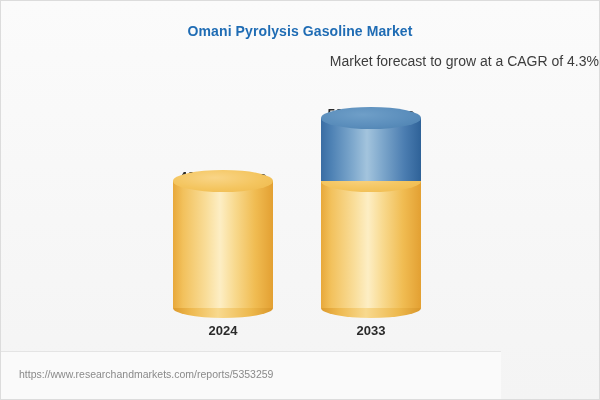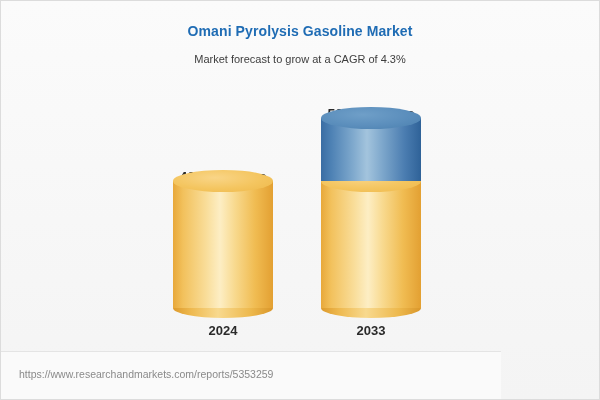--- a/index.html
+++ b/index.html
@@ -32,22 +32,22 @@
     font-size: 14px;
     font-weight: bold;
     color: #1f6cb4;
     letter-spacing: 0.1px;
   }
   .chart-subtitle {
     position: absolute;
     top: 52px;
     left: 0;
     width: 100%;
-    text-align: center;
-    font-size: 11px;
+    text-align: right;
+    font-size: 14px;
     color: #3d3d3d;
   }
 
   
   .plot {
     position: absolute;
     left: 0;
     top: 0;
     width: 600px;
     height: 345px;

